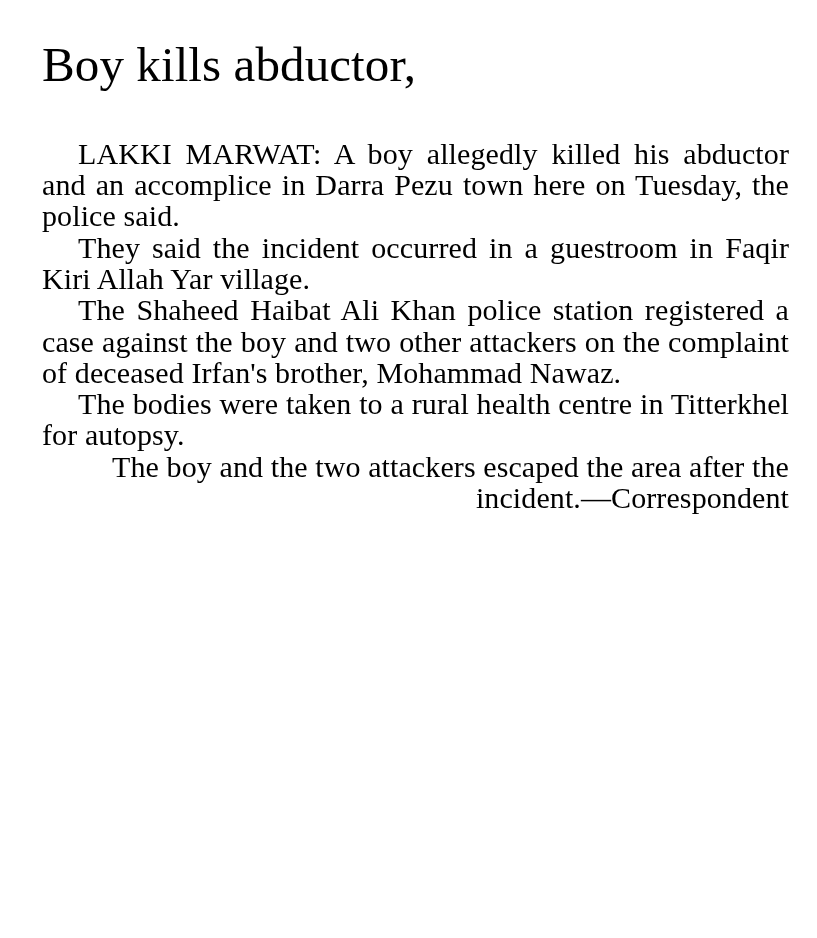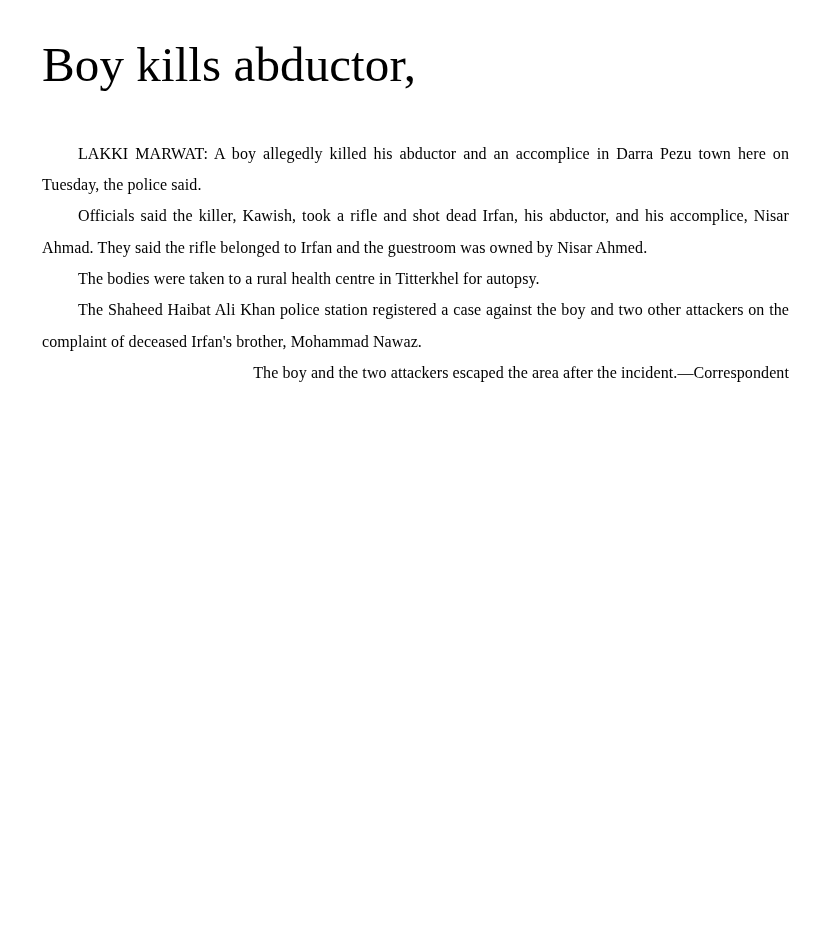--- a/index.html
+++ b/index.html
@@ -27,21 +27,21 @@
     line-height: 1.26;
     letter-spacing: 0.1px;
     margin: 0 0 42px 0;
     color: #000;
   }
   .headline .hl-line {
     display: block;
     white-space: pre;
   }
   .body-text {
-    font-size: 16px;
+    font-size: 30px;
     line-height: 31.3px;
     text-align: justify;
     text-justify: inter-word;
     letter-spacing: 0.1px;
   }
   .para {
     margin: 0;
     text-indent: 36px;
     text-align: justify;
   }
@@ -53,19 +53,19 @@
 <body>
 
 <div class="article">
 
   <h1 class="headline">
     <span class="hl-line">Boy kills abductor,</span>
   </h1>
 
   <div class="body-text">
     <p class="para">LAKKI MARWAT: A boy allegedly killed his abductor and an accomplice in Darra Pezu town here on Tuesday, the police said.</p>
-    <p class="para">Officials said the killer, Kawish, took a rifle and shot dead Irfan, his abductor, and his accomplice, Nisar Ahmad. They said the rifle belonged to Irfan and the guestroom was owned by Nisar Ahmed.</p>
+    <p class="para">They said the incident occurred in a guestroom in Faqir Kiri Allah Yar village.</p>
+    <p class="para">The Shaheed Haibat Ali Khan police station registered a case against the boy and two other attackers on the complaint of deceased Irfan's brother, Mohammad Nawaz.</p>
     <p class="para">The bodies were taken to a rural health centre in Titterkhel for autopsy.</p>
-    <p class="para">The Shaheed Haibat Ali Khan police station registered a case against the boy and two other attackers on the complaint of deceased Irfan's brother, Mohammad Nawaz.</p>
     <p class="para last">The boy and the two attackers escaped the area after the incident.—Correspondent</p>
   </div>
 
 </div>
 
 </body></html>

